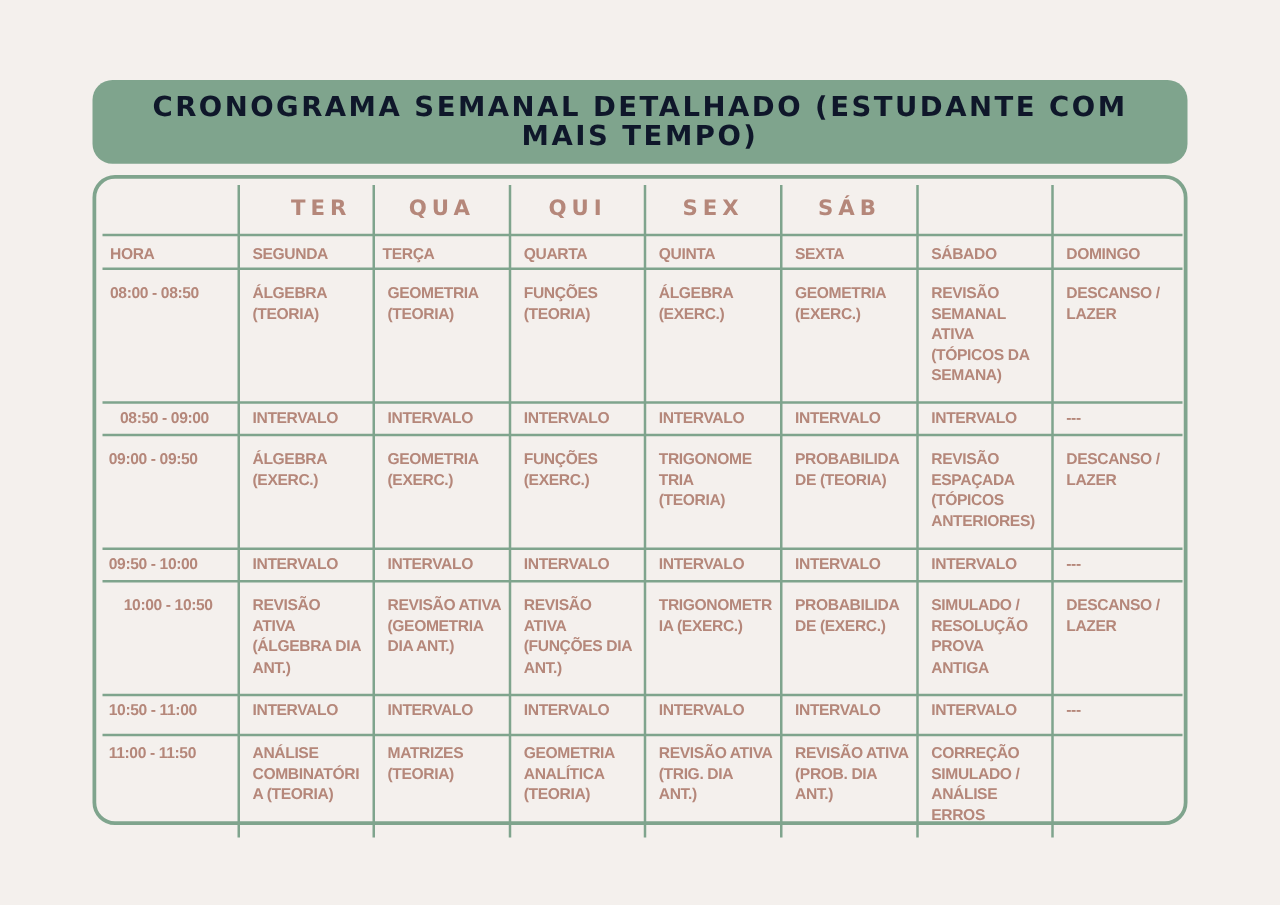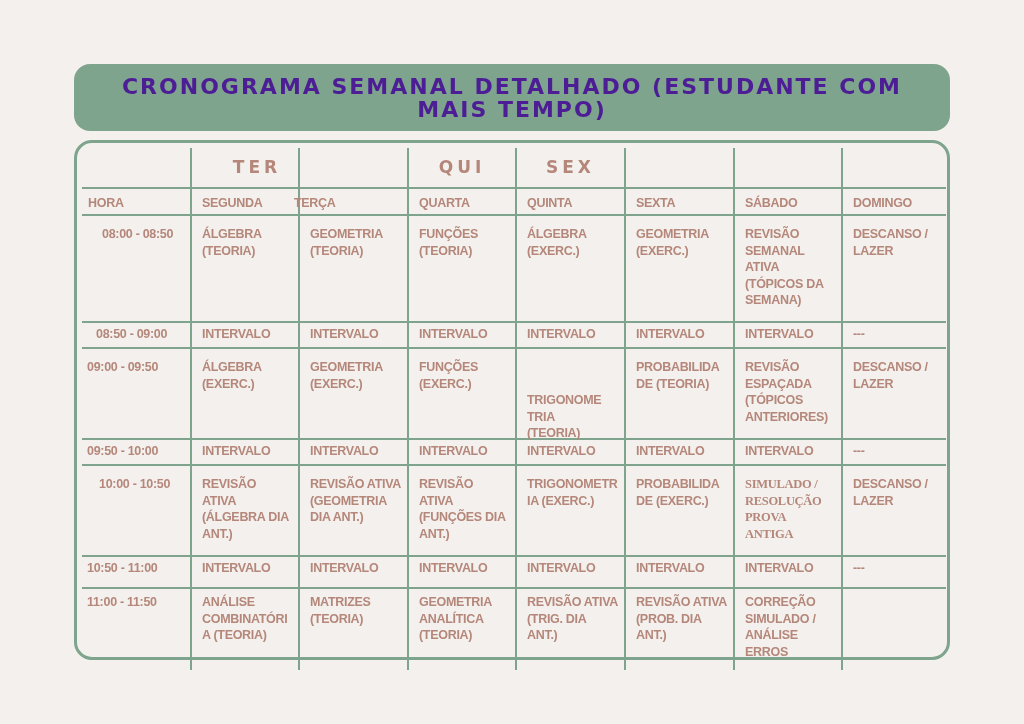--- a/index.html
+++ b/index.html
@@ -6,21 +6,21 @@
   body {
     width:1024px; height:724px; background:#f4f0ed; position:relative; overflow:hidden;
     font-family:"Liberation Sans", sans-serif;
   }
   .title-banner {
     position:absolute; left:74px; top:64px; width:876px; height:67px;
     background:#7fa48d; border-radius:16px;
     display:flex; align-items:center; justify-content:center; text-align:center;
   }
   .title-text {
-    color:#4c1d95; font-family:"DejaVu Sans", sans-serif; font-weight:bold;
+    color:#0f172a; font-family:"DejaVu Sans", sans-serif; font-weight:bold;
     font-size:22px; line-height:23px; letter-spacing:2px; width:840px;
   }
   .frame {
     position:absolute; left:74px; top:140px; width:870px; height:514px;
     border:3px solid #7fa48d; border-radius:18px; box-sizing:content-box;
     pointer-events:none;
   }
   .grid { position:absolute; left:0; top:0; width:1024px; height:724px; }
   .vline { position:absolute; width:2px; background:#7fa48d; }
   .hline { position:absolute; height:2px; background:#7fa48d; }
@@ -56,34 +56,36 @@
   <div class="hline" style="left:82px;top:187px;width:864px;"></div>
   <div class="hline" style="left:82px;top:214px;width:864px;"></div>
   <div class="hline" style="left:82px;top:321px;width:864px;"></div>
   <div class="hline" style="left:82px;top:347px;width:864px;"></div>
   <div class="hline" style="left:82px;top:438px;width:864px;"></div>
   <div class="hline" style="left:82px;top:464px;width:864px;"></div>
   <div class="hline" style="left:82px;top:555px;width:864px;"></div>
   <div class="hline" style="left:82px;top:587px;width:864px;"></div>
 
   <div class="day-head" style="left:192px;top:148px;width:106px;height:38px;padding-left:12px;">TER</div>
+  <div class="day-head" style="left:300px;top:148px;width:107px;height:38px;">QUA</div>
   <div class="day-head" style="left:409px;top:148px;width:106px;height:38px;">QUI</div>
   <div class="day-head" style="left:517px;top:148px;width:107px;height:38px;">SEX</div>
+  <div class="day-head" style="left:626px;top:148px;width:107px;height:38px;">SÁB</div>
 
   <div class="cell col-head" style="left:78px;top:189px;width:112px;">HORA</div>
   <div class="cell col-head" style="left:192px;top:189px;width:106px;">SEGUNDA</div>
-  <div class="cell col-head" style="left:284px;top:189px;width:107px;">TERÇA</div>
+  <div class="cell col-head" style="left:296px;top:189px;width:107px;">TERÇA</div>
   <div class="cell col-head" style="left:409px;top:189px;width:106px;">QUARTA</div>
   <div class="cell col-head" style="left:517px;top:189px;width:107px;">QUINTA</div>
   <div class="cell col-head" style="left:626px;top:189px;width:107px;">SEXTA</div>
   <div class="cell col-head" style="left:735px;top:189px;width:106px;">SÁBADO</div>
   <div class="cell col-head" style="left:843px;top:189px;width:104px;">DOMINGO</div>
 
   <div>
-    <div class="cell" style="left:90px;top:221px;width:112px;padding-left:12px;">08:00 - 08:50</div>
+    <div class="cell" style="left:76px;top:221px;width:112px;padding-left:12px;">08:00 - 08:50</div>
     <div class="cell" style="left:192px;top:221px;width:106px;">ÁLGEBRA (TEORIA)</div>
     <div class="cell" style="left:300px;top:221px;width:107px;">GEOMETRIA (TEORIA)</div>
     <div class="cell" style="left:409px;top:221px;width:106px;">FUNÇÕES (TEORIA)</div>
     <div class="cell" style="left:517px;top:221px;width:107px;">ÁLGEBRA (EXERC.)</div>
     <div class="cell" style="left:626px;top:221px;width:107px;">GEOMETRIA (EXERC.)</div>
     <div class="cell" style="left:735px;top:221px;width:106px;">REVISÃO SEMANAL ATIVA (TÓPICOS DA SEMANA)</div>
     <div class="cell" style="left:843px;top:221px;width:104px;">DESCANSO / LAZER</div>
   </div>
 
   <div>
@@ -95,21 +97,21 @@
     <div class="cell" style="left:626px;top:321px;width:107px;">INTERVALO</div>
     <div class="cell" style="left:735px;top:321px;width:106px;">INTERVALO</div>
     <div class="cell" style="left:843px;top:321px;width:104px;">---</div>
   </div>
 
   <div>
     <div class="cell" style="left:78px;top:354px;width:112px;padding-left:9px;">09:00 - 09:50</div>
     <div class="cell" style="left:192px;top:354px;width:106px;">ÁLGEBRA (EXERC.)</div>
     <div class="cell" style="left:300px;top:354px;width:107px;">GEOMETRIA (EXERC.)</div>
     <div class="cell" style="left:409px;top:354px;width:106px;">FUNÇÕES (EXERC.)</div>
-    <div class="cell" style="left:517px;top:354px;width:91px;margin-top:33px;">TRIGONOMETRIA (TEORIA)</div>
+    <div class="cell" style="left:517px;top:354px;width:91px;">TRIGONOMETRIA (TEORIA)</div>
     <div class="cell" style="left:626px;top:354px;width:107px;">PROBABILIDADE (TEORIA)</div>
     <div class="cell" style="left:735px;top:354px;width:106px;">REVISÃO ESPAÇADA (TÓPICOS ANTERIORES)</div>
     <div class="cell" style="left:843px;top:354px;width:104px;">DESCANSO / LAZER</div>
   </div>
 
   <div>
     <div class="cell" style="left:78px;top:438px;width:112px;padding-left:9px;">09:50 - 10:00</div>
     <div class="cell" style="left:192px;top:438px;width:106px;">INTERVALO</div>
     <div class="cell" style="left:300px;top:438px;width:107px;">INTERVALO</div>
     <div class="cell" style="left:409px;top:438px;width:106px;">INTERVALO</div>
@@ -119,21 +121,21 @@
     <div class="cell" style="left:843px;top:438px;width:104px;">---</div>
   </div>
 
   <div>
     <div class="cell" style="left:78px;top:471px;width:112px;padding-left:9px;margin-left:12px;">10:00 - 10:50</div>
     <div class="cell" style="left:192px;top:471px;width:106px;">REVISÃO ATIVA (ÁLGEBRA DIA ANT.)</div>
     <div class="cell" style="left:300px;top:471px;width:107px;">REVISÃO ATIVA (GEOMETRIA DIA ANT.)</div>
     <div class="cell" style="left:409px;top:471px;width:106px;">REVISÃO ATIVA (FUNÇÕES DIA ANT.)</div>
     <div class="cell" style="left:517px;top:471px;width:107px;">TRIGONOMETRIA (EXERC.)</div>
     <div class="cell" style="left:626px;top:471px;width:107px;">PROBABILIDADE (EXERC.)</div>
-    <div class="cell" style="left:735px;top:471px;width:106px;font-family:Liberation Serif, serif;">SIMULADO / RESOLUÇÃO PROVA ANTIGA</div>
+    <div class="cell" style="left:735px;top:471px;width:106px;">SIMULADO / RESOLUÇÃO PROVA ANTIGA</div>
     <div class="cell" style="left:843px;top:471px;width:104px;">DESCANSO / LAZER</div>
   </div>
 
   <div>
     <div class="cell" style="left:78px;top:555px;width:112px;padding-left:9px;">10:50 - 11:00</div>
     <div class="cell" style="left:192px;top:555px;width:106px;">INTERVALO</div>
     <div class="cell" style="left:300px;top:555px;width:107px;">INTERVALO</div>
     <div class="cell" style="left:409px;top:555px;width:106px;">INTERVALO</div>
     <div class="cell" style="left:517px;top:555px;width:107px;">INTERVALO</div>
     <div class="cell" style="left:626px;top:555px;width:107px;">INTERVALO</div>

